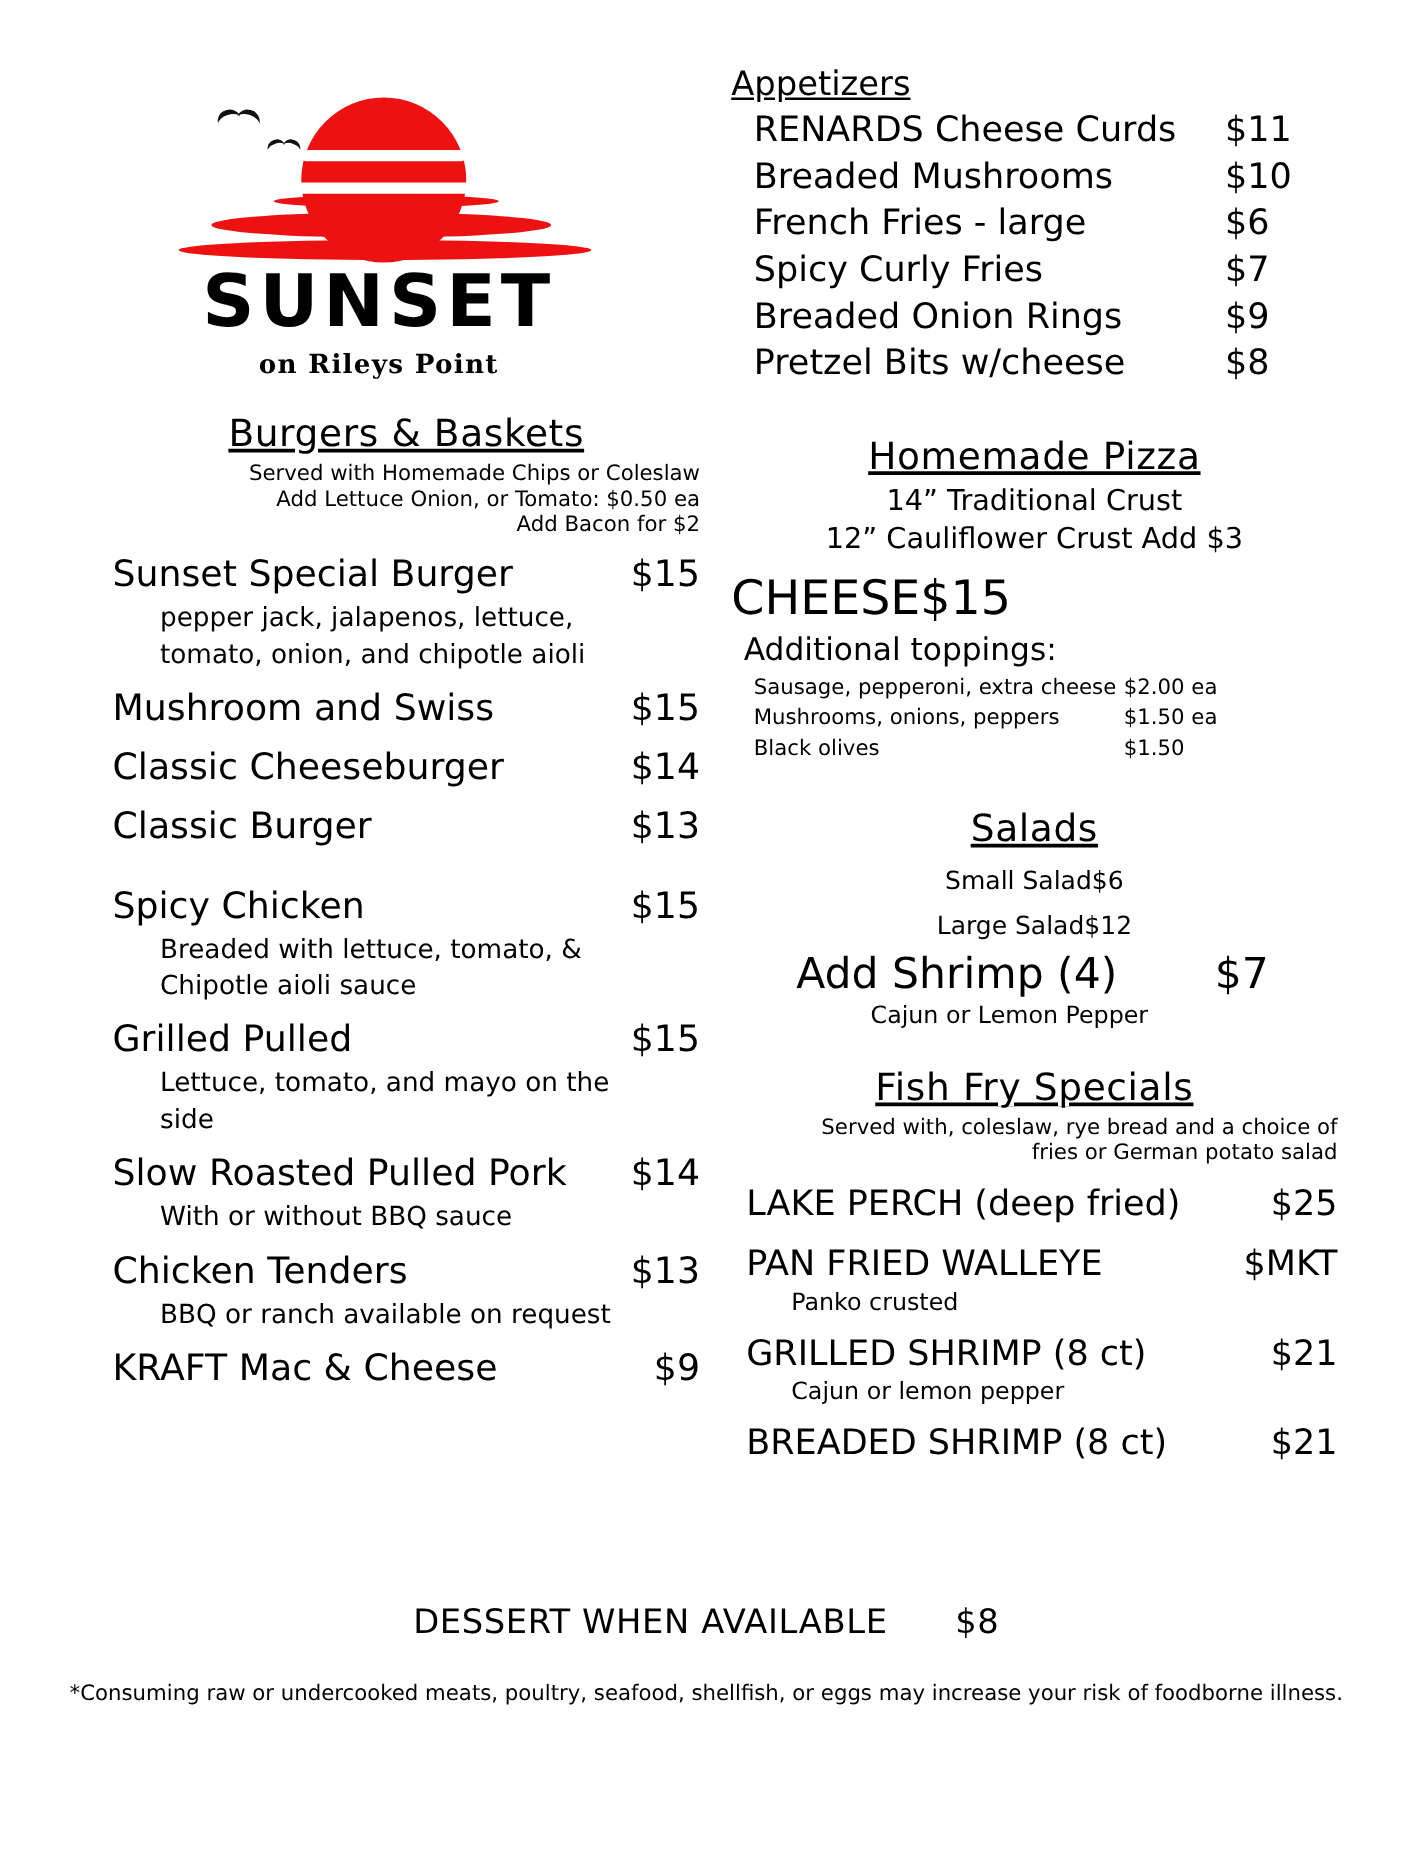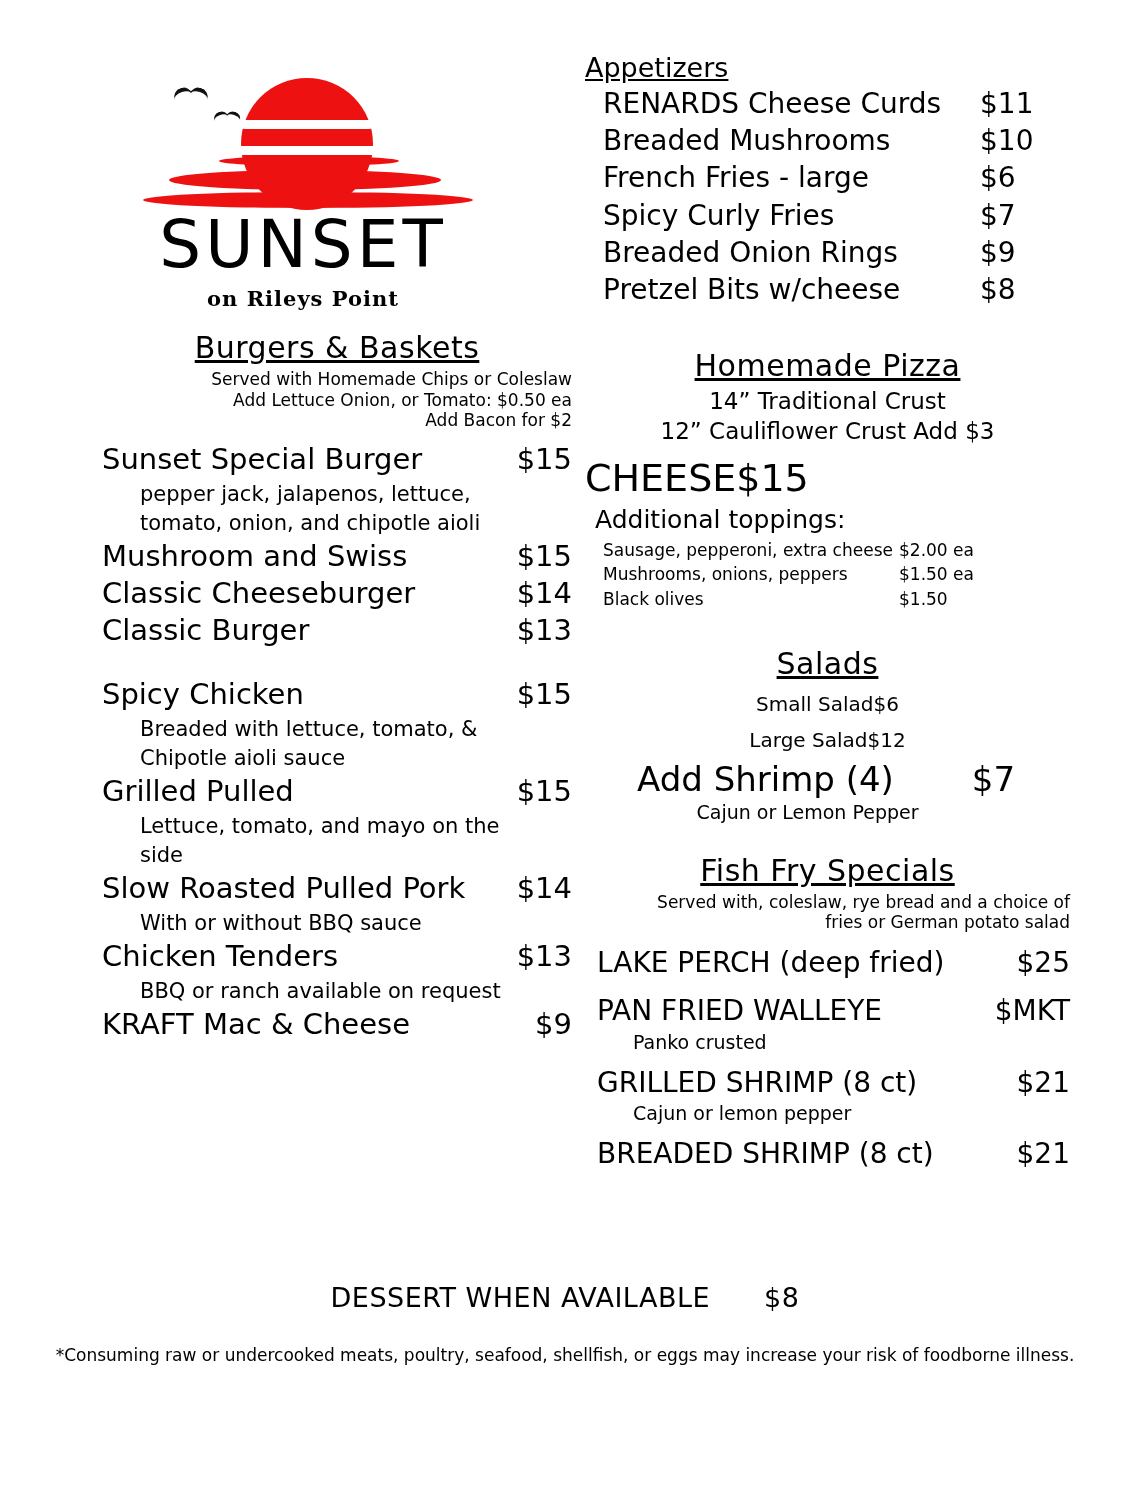--- a/index.html
+++ b/index.html
@@ -74,38 +74,38 @@
     height: 14px;
     border-top: 4px solid #111;
     border-radius: 50% 50% 0 0;
   }
   .gull:before { left: 0; transform: rotate(-18deg); }
   .gull:after { left: 14px; transform: rotate(18deg); }
   .gull.g1 { left: 42px; top: 28px; transform: scale(1.05); }
   .gull.g2 { left: 78px; top: 50px; transform: scale(0.82); }
   .logo-word {
     font-family: "DejaVu Sans", sans-serif;
-    font-weight: normal;
-    font-size: 66px;
+    font-weight: bold;
+    font-size: 58px;
     letter-spacing: 4px;
     margin-top: 2px;
     line-height: 1;
   }
   .logo-sub {
     font-family: "DejaVu Serif", serif;
     font-weight: bold;
     font-size: 21px;
     letter-spacing: 1px;
     margin-top: 8px;
   }
 
   
   .col-left {
     position: absolute;
-    left: 102px;
+    left: 90px;
     top: 330px;
     width: 470px;
   }
   .col-right {
     position: absolute;
     left: 585px;
     top: 52px;
     width: 485px;
   }
 
@@ -125,20 +125,21 @@
     font-size: 17px;
     line-height: 1.22;
     margin-bottom: 10px;
   }
   .item {
     display: flex;
     align-items: baseline;
     justify-content: space-between;
     font-size: 29px;
     line-height: 1.28;
+    margin-top: 10px;
   }
   .item .nm { padding-right: 12px; }
   .item .pr { white-space: nowrap; }
   .desc {
     font-size: 21px;
     line-height: 1.38;
     margin: 2px 0 0 38px;
     max-width: 370px;
   }
   .sub-center {

